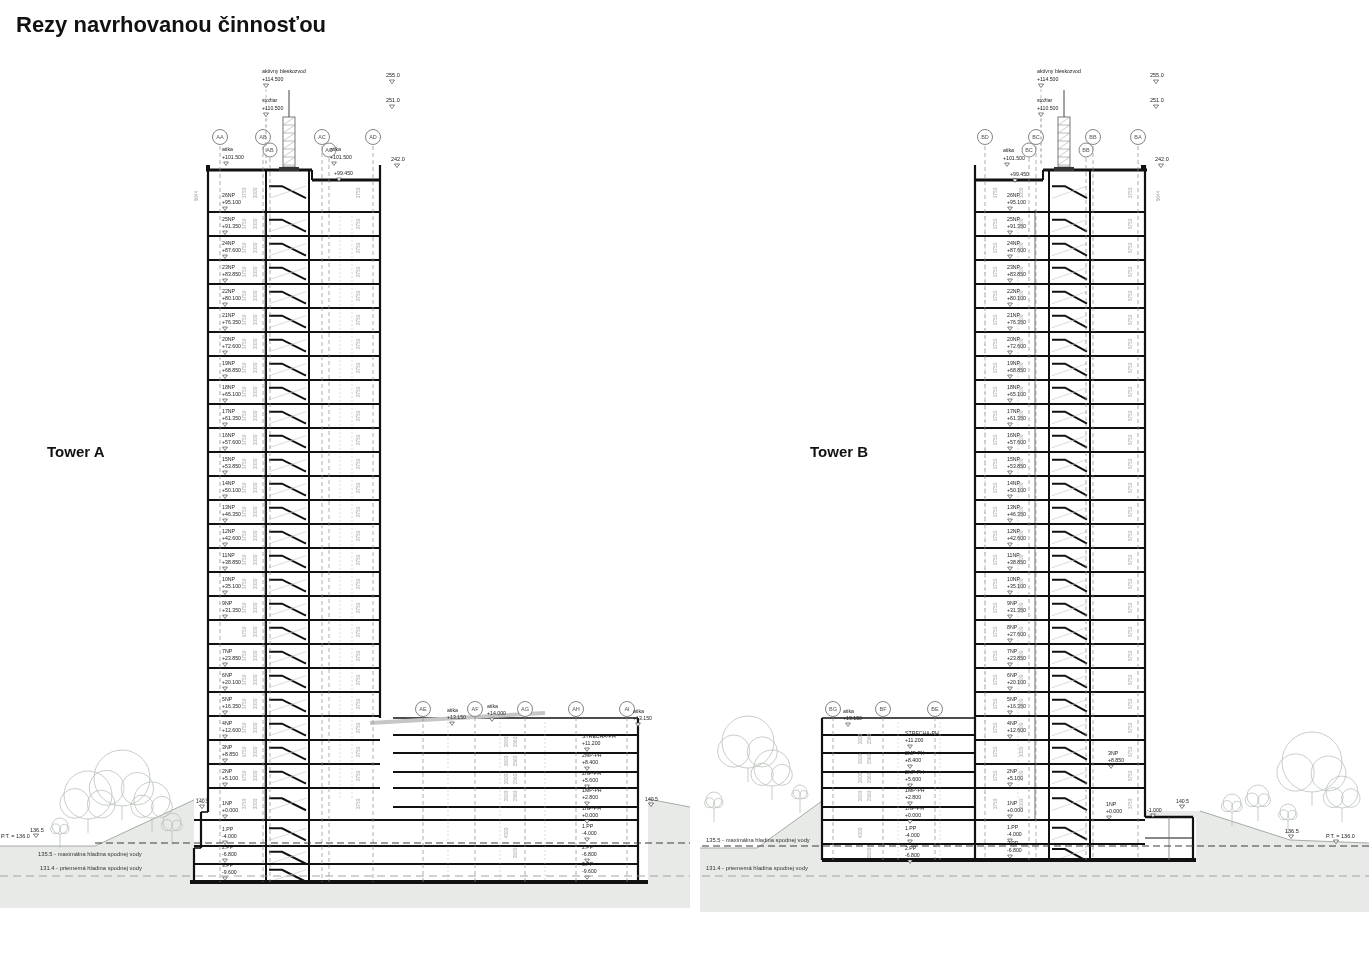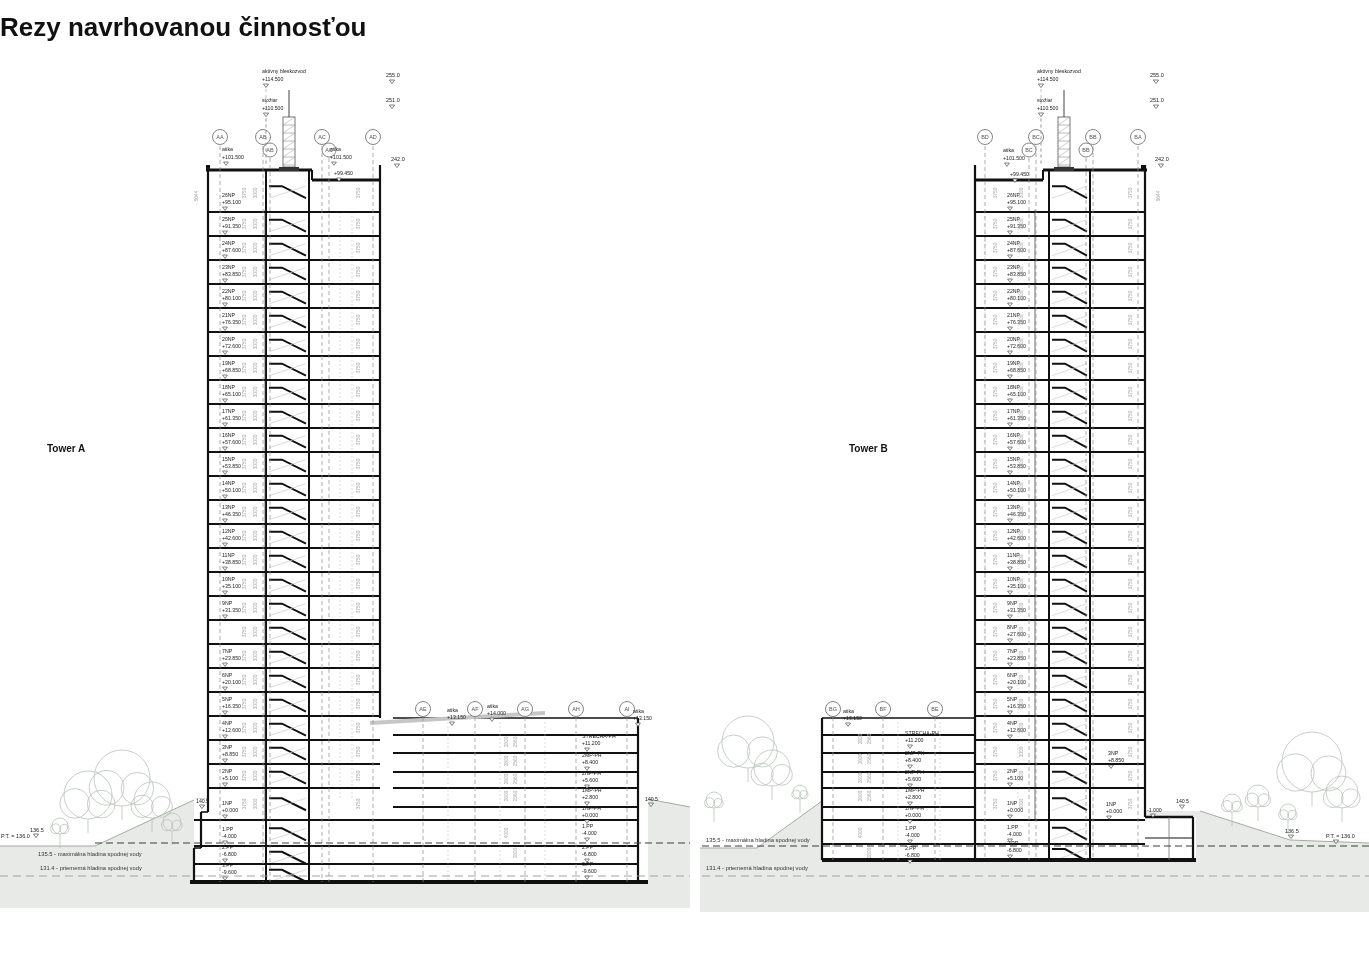--- a/index.html
+++ b/index.html
@@ -1,21 +1,21 @@
 <!DOCTYPE html>
 <html><head>
 <meta charset="utf-8">
 <style>
   html,body{margin:0;padding:0;background:#fff;}
   .canvas{position:relative;width:1369px;height:967px;background:#fff;overflow:hidden;
           font-family:"Liberation Sans",sans-serif;}
-  .title{position:absolute;left:0;top:12px;font-size:26px;font-weight:bold;color:#111;}
-  .tower-name{position:absolute;font-size:10px;font-weight:bold;color:#111;}
+  .title{position:absolute;left:16px;top:12px;font-size:22px;font-weight:bold;color:#111;}
+  .tower-name{position:absolute;font-size:15px;font-weight:bold;color:#111;}
   .tname-a{left:47px;top:443px;}
-  .tname-b{left:849px;top:443px;}
+  .tname-b{left:810px;top:443px;}
   .rez{position:absolute;font-size:20px;font-weight:bold;color:#111;letter-spacing:1px;}
   .rez-left{left:44px;top:883px;}
   .rez-right{left:1245px;top:881px;}
   .footer{position:absolute;right:8px;top:926px;font-size:15px;font-style:italic;color:#222;}
   svg{position:absolute;left:0;top:0;}
 </style>
 </head>
 <body>
 <div class="canvas">
 

